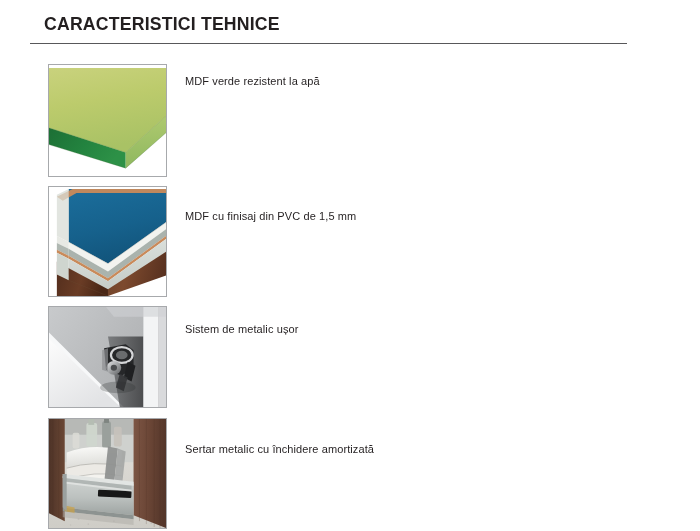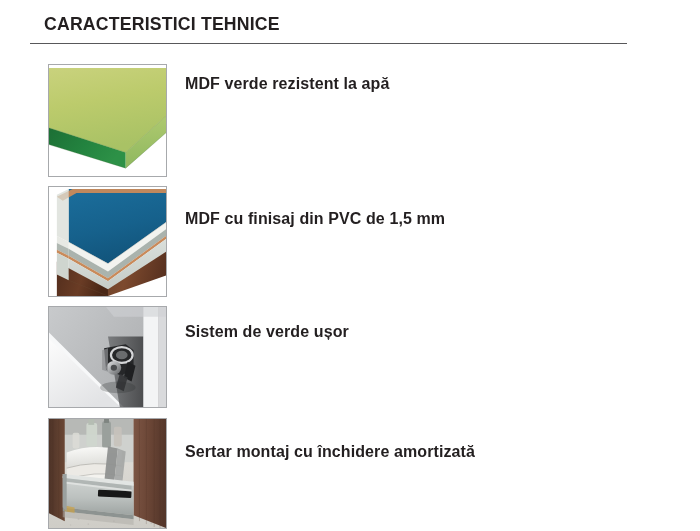--- a/index.html
+++ b/index.html
@@ -51,22 +51,22 @@
     width: 119px;
     height: 113px;
     border: 1px solid #a7a9ac;
     background: #ffffff;
     box-sizing: border-box;
     overflow: hidden;
   }
   .feature-label {
     position: absolute;
     left: 185px;
-    font-size: 16px;
-    font-weight: bold;
+    font-size: 11px;
+    font-weight: normal;
     color: #231f20;
     white-space: nowrap;
     letter-spacing: 0.1px;
   }
 
   
   #row-1 { top: 64px; }
   #row-2 { top: 186px; }
   #row-3 { top: 306px; }
   #row-4 { top: 418px; }
@@ -242,21 +242,21 @@
       <ellipse cx="66" cy="62" rx="3.2" ry="3" fill="#4b4d4f"></ellipse>
 
       <path d="M80 56 L88 60 L84 76 L76 72 Z" fill="#1f2022"></path>
       <path d="M72 68 L80 72 L76 86 L68 82 Z" fill="#343537" opacity="0.9"></path>
 
       <polygon points="54,44 60,42 60,66 54,64" fill="#8d8f91" opacity="0.7"></polygon>
 
       <ellipse cx="70" cy="82" rx="18" ry="6" fill="#2c2d2f" opacity="0.28"></ellipse>
     </svg>
   </div>
-  <div class="feature-label">Sistem de verde ușor</div>
+  <div class="feature-label">Sistem de metalic ușor</div>
 </div>
 
 <div class="feature-row" id="row-4">
   <div class="thumb-frame">
     <svg class="thumb-art" viewBox="0 0 119 111" preserveAspectRatio="none">
       <defs>
         <linearGradient id="g4wood" x1="0" y1="0" x2="1" y2="0.1">
           <stop offset="0%" stop-color="#7d5645"></stop>
           <stop offset="50%" stop-color="#6b4636"></stop>
           <stop offset="100%" stop-color="#54362a"></stop>
@@ -346,14 +346,14 @@
 
       <polygon points="16,88 26,90 26,96 16,94" fill="#c9a24a" opacity="0.75"></polygon>
 
       <polygon points="14,56 18,56 18,94 14,90" fill="#9aa09e"></polygon>
 
       <polygon points="18,64 84,72 84,74 18,66" fill="#eceeed" opacity="0.6"></polygon>
 
       <polygon points="14,94 86,102 86,108 14,100" fill="#b0aea9" opacity="0.55"></polygon>
     </svg>
   </div>
-  <div class="feature-label">Sertar montaj cu închidere amortizată</div>
+  <div class="feature-label">Sertar metalic cu închidere amortizată</div>
 </div>
 
 </body></html>

